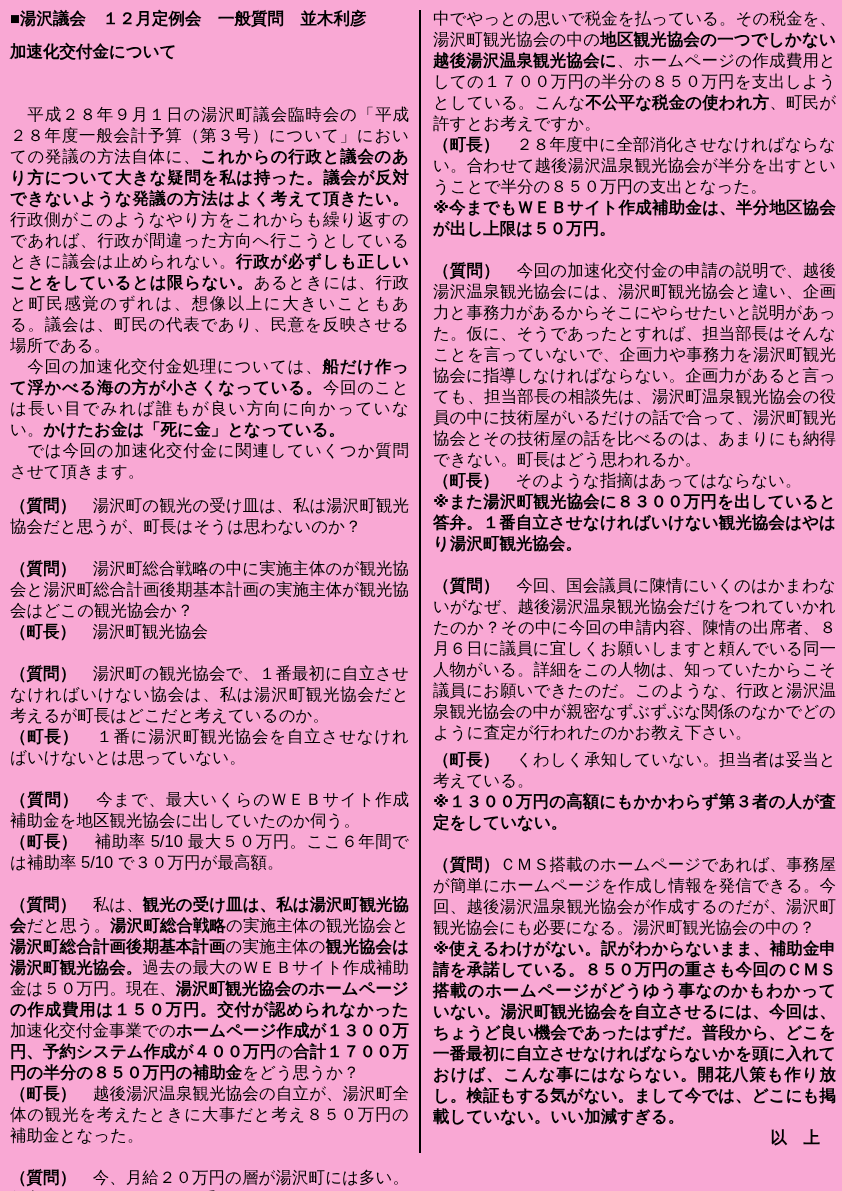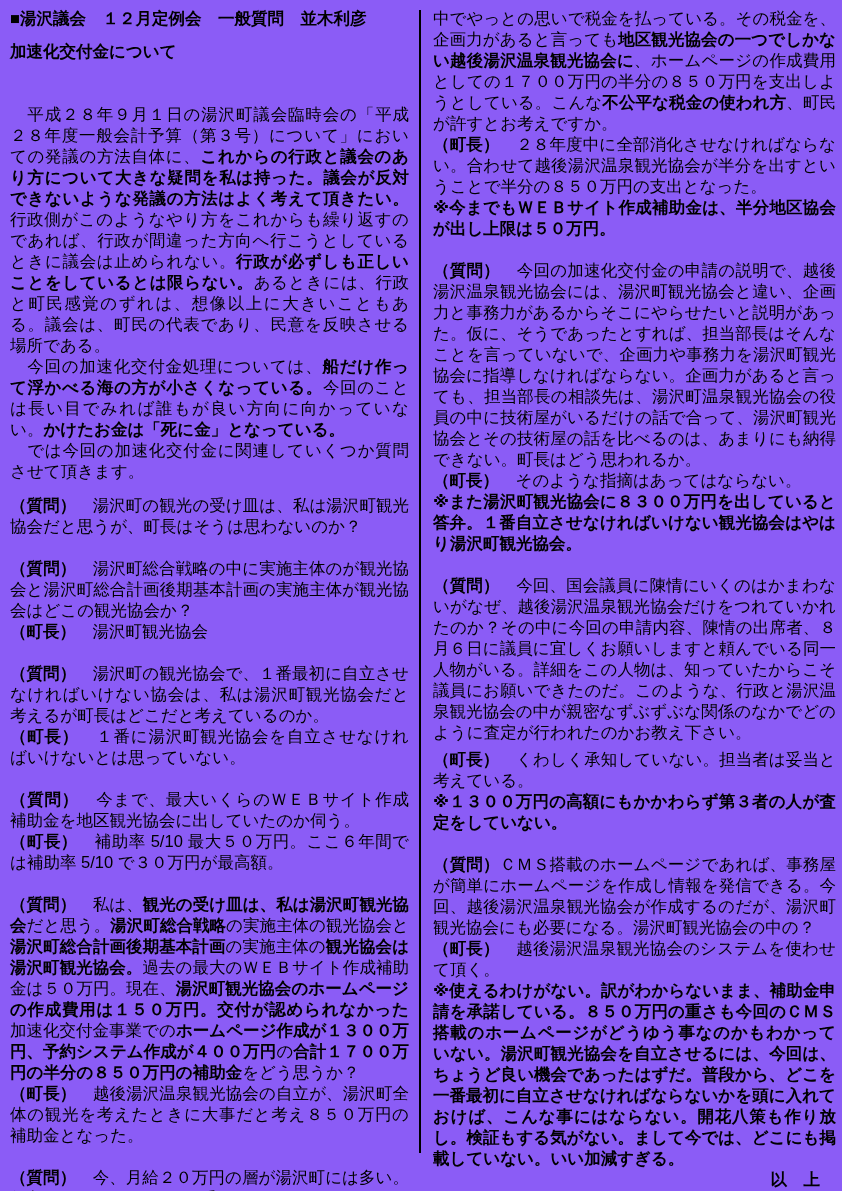--- a/index.html
+++ b/index.html
@@ -4,21 +4,21 @@
 <style>
   html, body {
     margin: 0;
     padding: 0;
     background: #ffffff;
   }
   .page {
     position: relative;
     width: 842px;
     height: 1191px;
-    background: #8b5cf6;
+    background: #f9a8d4;
     overflow: hidden;
     font-family: "Liberation Sans", "DejaVu Sans", sans-serif;
     color: #000000;
   }
   .col {
     position: absolute;
     top: 8px;
     font-size: 16.5px;
     line-height: 21px;
     text-align: justify;
@@ -53,27 +53,26 @@
       <p class="block" style="margin-top: 21px;"><span class="run-b">（質問）</span><span class="run">　湯沢町の観光協会で、１番最初に自立させなければいけない協会は、私は湯沢町観光協会だと考えるが町長はどこだと考えているのか。</span></p>
       <p class="block" style="margin-top: 0px;"><span class="run-b">（町長）</span><span class="run">　１番に湯沢町観光協会を自立させなければいけないとは思っていない。</span></p>
       <p class="block" style="margin-top: 21px;"><span class="run-b">（質問）</span><span class="run">　今まで、最大いくらのＷＥＢサイト作成補助金を地区観光協会に出していたのか伺う。</span></p>
       <p class="block" style="margin-top: 0px;"><span class="run-b">（町長）</span><span class="run">　補助率 5/10 最大５０万円。ここ６年間では補助率 5/10 で３０万円が最高額。</span></p>
       <p class="block" style="margin-top: 21px;"><span class="run-b">（質問）</span><span class="run">　私は、</span><span class="run-b">観光の受け皿は、私は湯沢町観光協会</span><span class="run">だと思う。</span><span class="run-b">湯沢町総合戦略</span><span class="run">の実施主体の観光協会と</span><span class="run-b">湯沢町総合計画後期基本計画</span><span class="run">の実施主体の</span><span class="run-b">観光協会は湯沢町観光協会。</span><span class="run">過去の最大のＷＥＢサイト作成補助金は５０万円。現在、</span><span class="run-b">湯沢町観光協会のホームページの作成費用は１５０万円。交付が認められなかった</span><span class="run">加速化交付金事業での</span><span class="run-b">ホームページ作成が１３００万円、予約システム作成が４００万円</span><span class="run">の</span><span class="run-b">合計１７００万円の半分の８５０万円の補助金</span><span class="run">をどう思うか？</span></p>
       <p class="block" style="margin-top: 0px;"><span class="run-b">（町長）</span><span class="run">　越後湯沢温泉観光協会の自立が、湯沢町全体の観光を考えたときに大事だと考え８５０万円の補助金となった。</span></p>
       <p class="block" style="margin-top: 21px;"><span class="run-b">（質問）</span><span class="run">　今、月給２０万円の層が湯沢町には多い。年収にして２４０万円。手取り２００万円にはいかず、その</span></p>
     </div>
   <div class="divider"></div>
   <div class="col col-right">
-      <p class="block" style="margin-top: 0px;"><span class="run">中でやっとの思いで税金を払っている。その税金を、企画力があると言っても</span><span class="run-b">地区観光協会の一つでしかない越後湯沢温泉観光協会に</span><span class="run">、ホームページの作成費用としての１７００万円の半分の８５０万円を支出しようとしている。こんな</span><span class="run-b">不公平な税金の使われ方</span><span class="run">、町民が許すとお考えですか。</span></p>
+      <p class="block" style="margin-top: 0px;"><span class="run">中でやっとの思いで税金を払っている。その税金を、湯沢町観光協会の中の</span><span class="run-b">地区観光協会の一つでしかない越後湯沢温泉観光協会に</span><span class="run">、ホームページの作成費用としての１７００万円の半分の８５０万円を支出しようとしている。こんな</span><span class="run-b">不公平な税金の使われ方</span><span class="run">、町民が許すとお考えですか。</span></p>
       <p class="block" style="margin-top: 0px;"><span class="run-b">（町長）</span><span class="run">　２８年度中に全部消化させなければならない。合わせて越後湯沢温泉観光協会が半分を出すということで半分の８５０万円の支出となった。</span></p>
       <p class="block" style="margin-top: 0px;"><span class="run-b">※今までもＷＥＢサイト作成補助金は、半分地区協会が出し上限は５０万円。</span></p>
       <p class="block" style="margin-top: 21px;"><span class="run-b">（質問）</span><span class="run">　今回の加速化交付金の申請の説明で、越後湯沢温泉観光協会には、湯沢町観光協会と違い、企画力と事務力があるからそこにやらせたいと説明があった。仮に、そうであったとすれば、担当部長はそんなことを言っていないで、企画力や事務力を湯沢町観光協会に指導しなければならない。企画力があると言っても、担当部長の相談先は、湯沢町温泉観光協会の役員の中に技術屋がいるだけの話で合って、湯沢町観光協会とその技術屋の話を比べるのは、あまりにも納得できない。町長はどう思われるか。</span></p>
       <p class="block" style="margin-top: 0px;"><span class="run-b">（町長）</span><span class="run">　そのような指摘はあってはならない。</span></p>
       <p class="block" style="margin-top: 0px;"><span class="run-b">※また湯沢町観光協会に８３００万円を出していると答弁。１番自立させなければいけない観光協会はやはり湯沢町観光協会。</span></p>
       <p class="block" style="margin-top: 21px;"><span class="run-b">（質問）</span><span class="run">　今回、国会議員に陳情にいくのはかまわないがなぜ、越後湯沢温泉観光協会だけをつれていかれたのか？その中に今回の申請内容、陳情の出席者、８月６日に議員に宜しくお願いしますと頼んでいる同一人物がいる。詳細をこの人物は、知っていたからこそ議員にお願いできたのだ。このような、行政と湯沢温泉観光協会の中が親密なずぶずぶな関係のなかでどのように査定が行われたのかお教え下さい。</span></p>
       <p class="block" style="margin-top: 6px;"><span class="run-b">（町長）</span><span class="run">　くわしく承知していない。担当者は妥当と考えている。</span></p>
       <p class="block" style="margin-top: 0px;"><span class="run-b">※１３００万円の高額にもかかわらず第３者の人が査定をしていない。</span></p>
       <p class="block" style="margin-top: 21px;"><span class="run-b">（質問）</span><span class="run">ＣＭＳ搭載のホームページであれば、事務屋が簡単にホームページを作成し情報を発信できる。今回、越後湯沢温泉観光協会が作成するのだが、湯沢町観光協会にも必要になる。湯沢町観光協会の中の？</span></p>
-      <p class="block" style="margin-top: 0px;"><span class="run-b">（町長）</span><span class="run">　越後湯沢温泉観光協会のシステムを使わせて頂く。</span></p>
       <p class="block" style="margin-top: 0px;"><span class="run-b">※使えるわけがない。訳がわからないまま、補助金申請を承諾している。８５０万円の重さも今回のＣＭＳ搭載のホームページがどうゆう事なのかもわかっていない。湯沢町観光協会を自立させるには、今回は、ちょうど良い機会であったはずだ。普段から、どこを一番最初に自立させなければならないかを頭に入れておけば、こんな事にはならない。開花八策も作り放し。検証もする気がない。まして今では、どこにも掲載していない。いい加減すぎる。</span></p>
       <p class="block align-right" style="margin-top: 0px;"><span class="run-b">以　上</span></p>
     </div>
 </div>
 
 </body></html>

